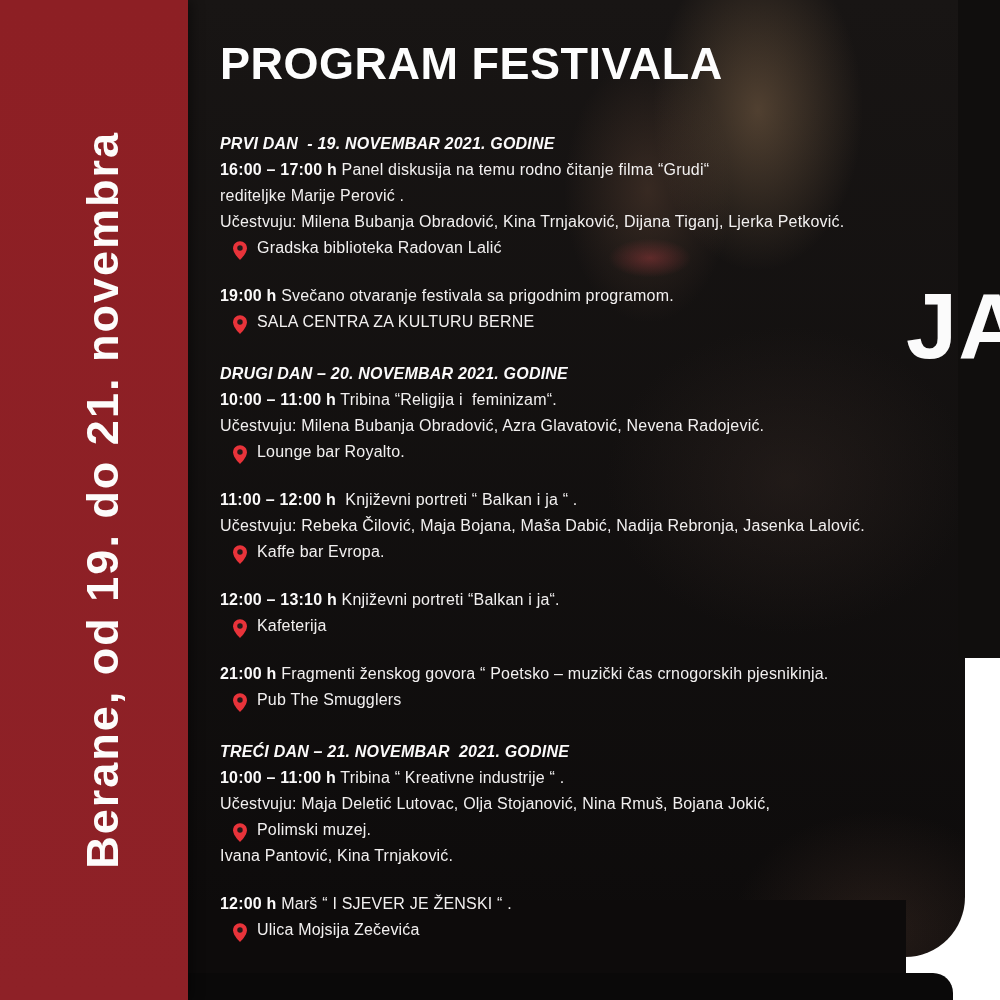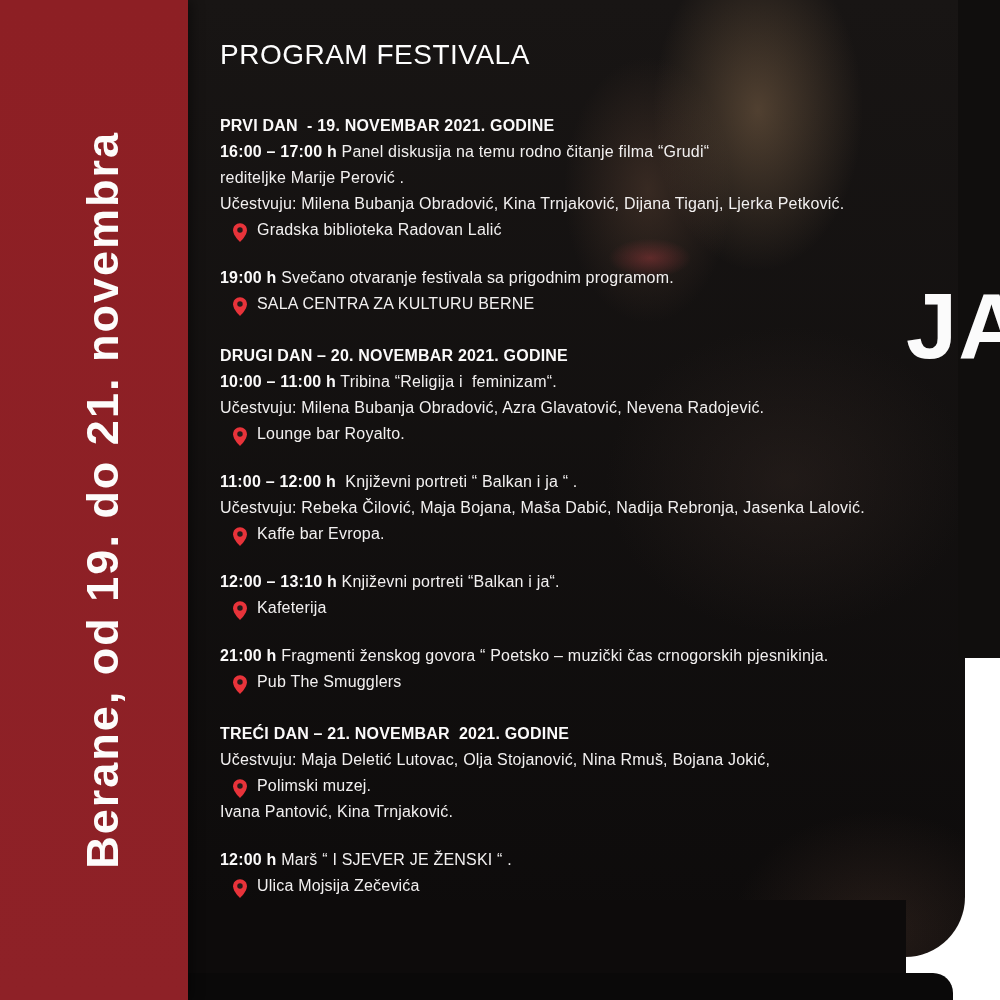--- a/index.html
+++ b/index.html
@@ -71,28 +71,28 @@
   }
   
   .content {
     position: absolute; left: 188px; top: 0;
     width: 812px; height: 1000px;
     padding: 40px 36px 0 32px;
     box-sizing: border-box;
     z-index: 4;
   }
   .title {
-    font-size: 28px; line-height: 1.05; font-weight: 400;
+    font-size: 45px; line-height: 1.05; font-weight: 700;
     letter-spacing: 0.5px; margin: 0 0 44px 0; color: #fdfdfd;
   }
   .line {
     margin: 0; font-size: 16px; line-height: 26px;
     letter-spacing: 0.2px; white-space: pre-wrap; color: #f2f0f0;
   }
-  .day-heading { font-weight: 700; color: #fbfafa; }
+  .day-heading { font-weight: 700; color: #fbfafa; font-style: italic; }
   .b { font-weight: 700; color: #fbfafa; }
   .day + .day { margin-top: 26px; }
   .event + .event { margin-top: 22px; }
   .loc {
     display: flex; align-items: flex-end;
     padding-left: 12px; white-space: nowrap;
   }
   .pin {
     display: inline-flex; width: 16px; height: 21px;
     margin-right: 9px; flex: 0 0 auto;
@@ -195,20 +195,21 @@
             </svg>
           </span>
           <span>Pub The Smugglers</span>
         </p>
     </div>
   </section>
 
   <section class="day">
     <p class="line day-heading">TREĆI DAN – 21. NOVEMBAR  2021. GODINE</p>
     <div class="event">
+      <p class="line"><span class="b">10:00 – 11:00 h</span> <span>Tribina “ Kreativne industrije “ .</span></p>
       <p class="line">Učestvuju: Maja Deletić Lutovac, Olja Stojanović, Nina Rmuš, Bojana Jokić,</p>
       <p class="line loc">
           <span class="pin">
             <svg viewBox="0 0 24 30">
               <path d="M12 1C6.2 1 1.6 5.7 1.6 11.5 1.6 19.7 12 29 12 29s10.4-9.3 10.4-17.5C22.4 5.7 17.8 1 12 1z" fill="#e8333a"></path>
               <circle cx="12" cy="11.2" r="4.1" fill="#221a1a"></circle>
             </svg>
           </span>
           <span>Polimski muzej.</span>
         </p>

